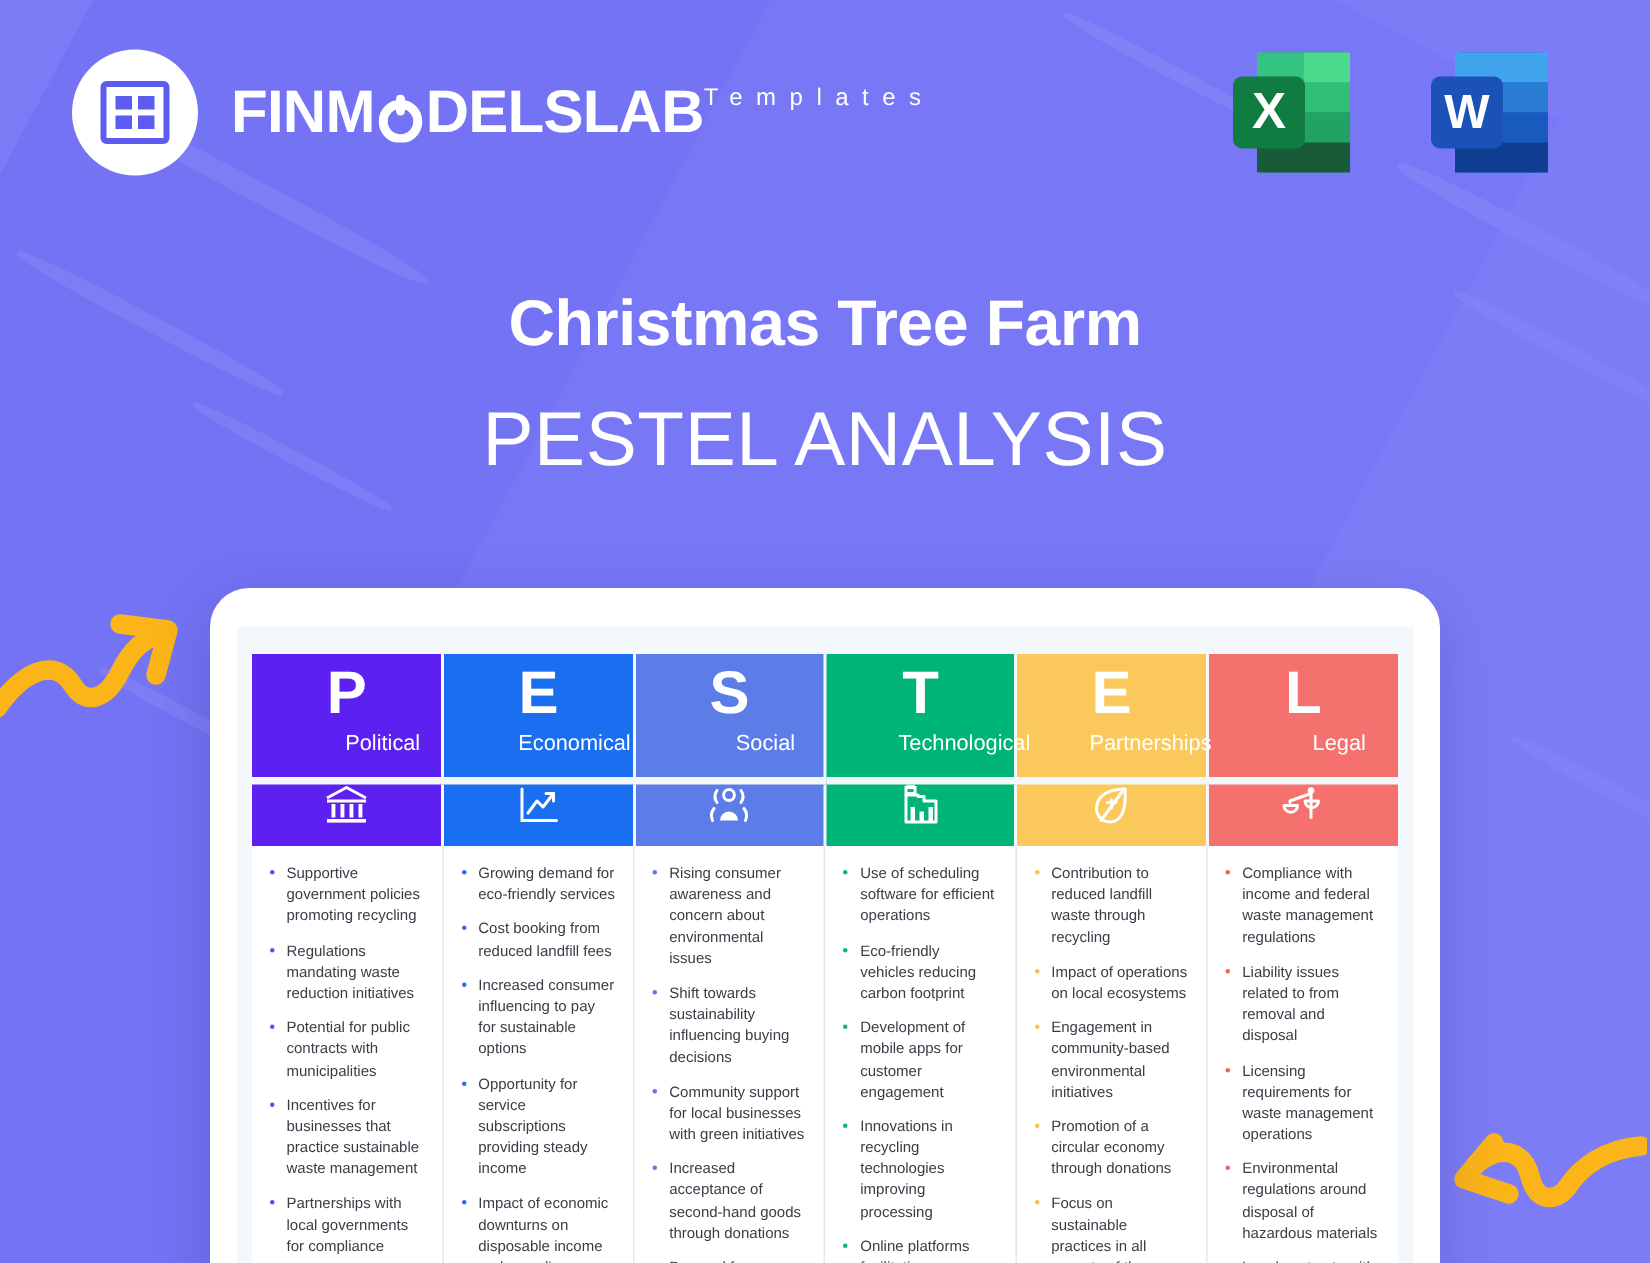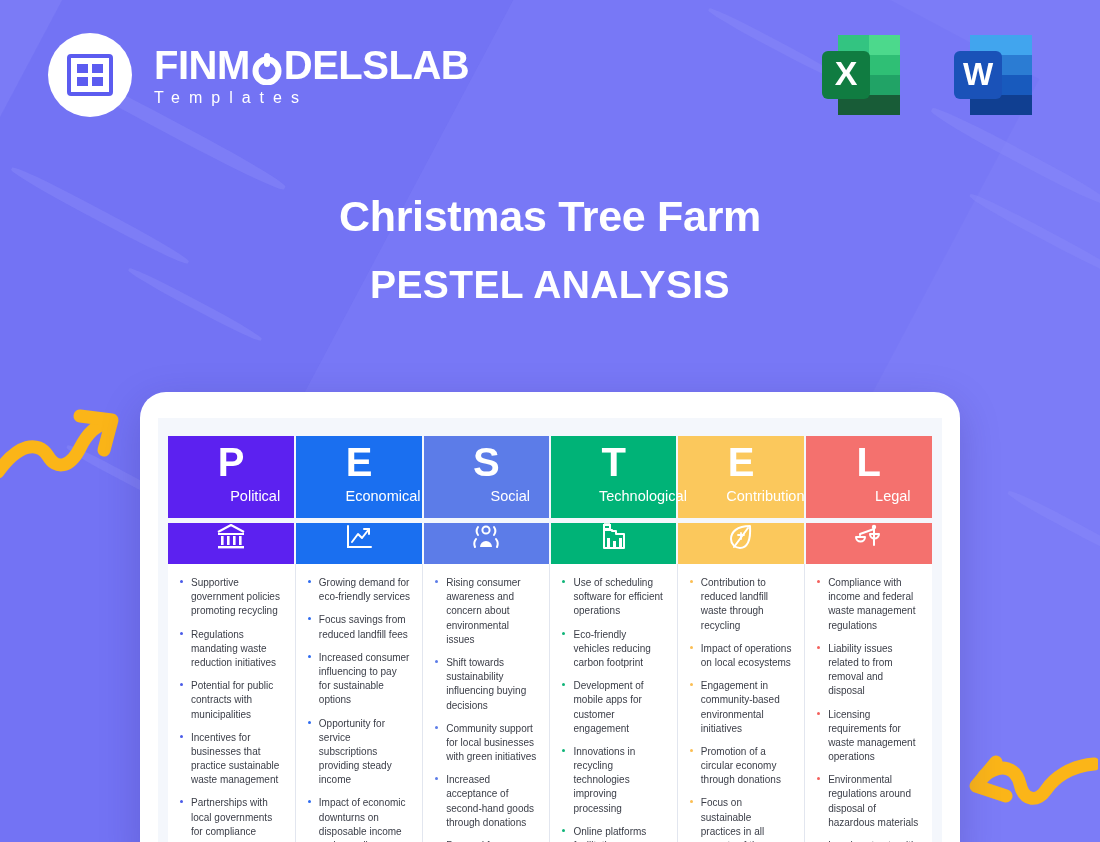--- a/index.html
+++ b/index.html
@@ -40,40 +40,40 @@
     display:flex; align-items:center; justify-content:space-between;
     padding:0 30px 0 48px;
   }
   .brand { display:flex; align-items:center; gap:22px; }
   .brand-mark {
     width:84px; height:84px; border-radius:50%;
     background:#ffffff; display:flex; align-items:center; justify-content:center;
     flex:0 0 auto;
   }
   .brand-mark svg { display:block; }
-  .brand-text { display:flex; flex-direction:column; }
+  .brand-text { display:flex; flex-direction:row; }
   .brand-name {
     font-size:40px; font-weight:bold; color:#ffffff;
     letter-spacing:-.5px; line-height:1.05;
     display:flex; align-items:center;
   }
   .brand-name .o-glyph { display:inline-block; width:32px; height:32px; position:relative; margin:0 1px; }
   .brand-sub {
     font-size:16px; color:#ffffff; letter-spacing:9px;
     margin-top:3px; font-weight:400;
   }
   .office-icons { display:flex; align-items:center; gap:28px; padding-right:22px; }
 
   
   .titles { position:absolute; top:192px; left:0; right:0; text-align:center; }
   .title-main {
     font-size:43px; font-weight:bold; color:#ffffff; letter-spacing:-.3px;
   }
   .title-sub {
-    font-size:39px; font-weight:bold; color:#ffffff; margin-top:22px;
+    font-size:51px; font-weight:normal; color:#ffffff; margin-top:22px;
     letter-spacing:.4px;
   }
 
   
   .arrow-left { position:absolute; left:-4px; top:400px; }
   .arrow-right { position:absolute; left:958px; top:744px; }
 
   
   .card {
     position:absolute; left:140px; top:392px;
@@ -232,21 +232,21 @@
         <td class="hdr-cell" style="background:#5C7CE8">
           <div class="hdr-letter">S</div>
           <div class="hdr-label">Social</div>
         </td>
         <td class="hdr-cell" style="background:#00B377">
           <div class="hdr-letter">T</div>
           <div class="hdr-label">Technological</div>
         </td>
         <td class="hdr-cell" style="background:#FBC85C">
           <div class="hdr-letter">E</div>
-          <div class="hdr-label">Contribution</div>
+          <div class="hdr-label">Partnerships</div>
         </td>
         <td class="hdr-cell" style="background:#F4716E;border-right:none">
           <div class="hdr-letter">L</div>
           <div class="hdr-label">Legal</div>
         </td>
       </tr>
 
       <tr>
         <td class="icon-cell" style="background:#5C21F0">
           <svg width="30" height="28" viewBox="0 0 30 28">
@@ -312,21 +312,21 @@
             <li>Supportive government policies promoting recycling</li>
             <li>Regulations mandating waste reduction initiatives</li>
             <li>Potential for public contracts with municipalities</li>
             <li>Incentives for businesses that practice sustainable waste management</li>
             <li>Partnerships with local governments for compliance</li>
           </ul>
         </td>
         <td class="body-cell">
           <ul class="bullets b-eco">
             <li>Growing demand for eco-friendly services</li>
-            <li>Focus savings from reduced landfill fees</li>
+            <li>Cost booking from reduced landfill fees</li>
             <li>Increased consumer influencing to pay for sustainable options</li>
             <li>Opportunity for service subscriptions providing steady income</li>
             <li>Impact of economic downturns on disposable income and spending</li>
           </ul>
         </td>
         <td class="body-cell">
           <ul class="bullets b-soc">
             <li>Rising consumer awareness and concern about environmental issues</li>
             <li>Shift towards sustainability influencing buying decisions</li>
             <li>Community support for local businesses with green initiatives</li>

